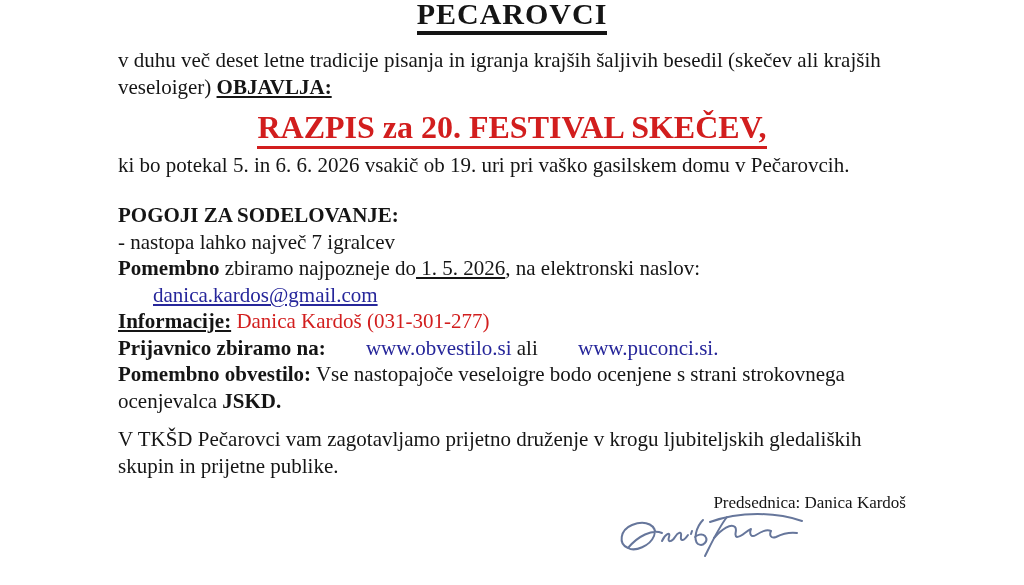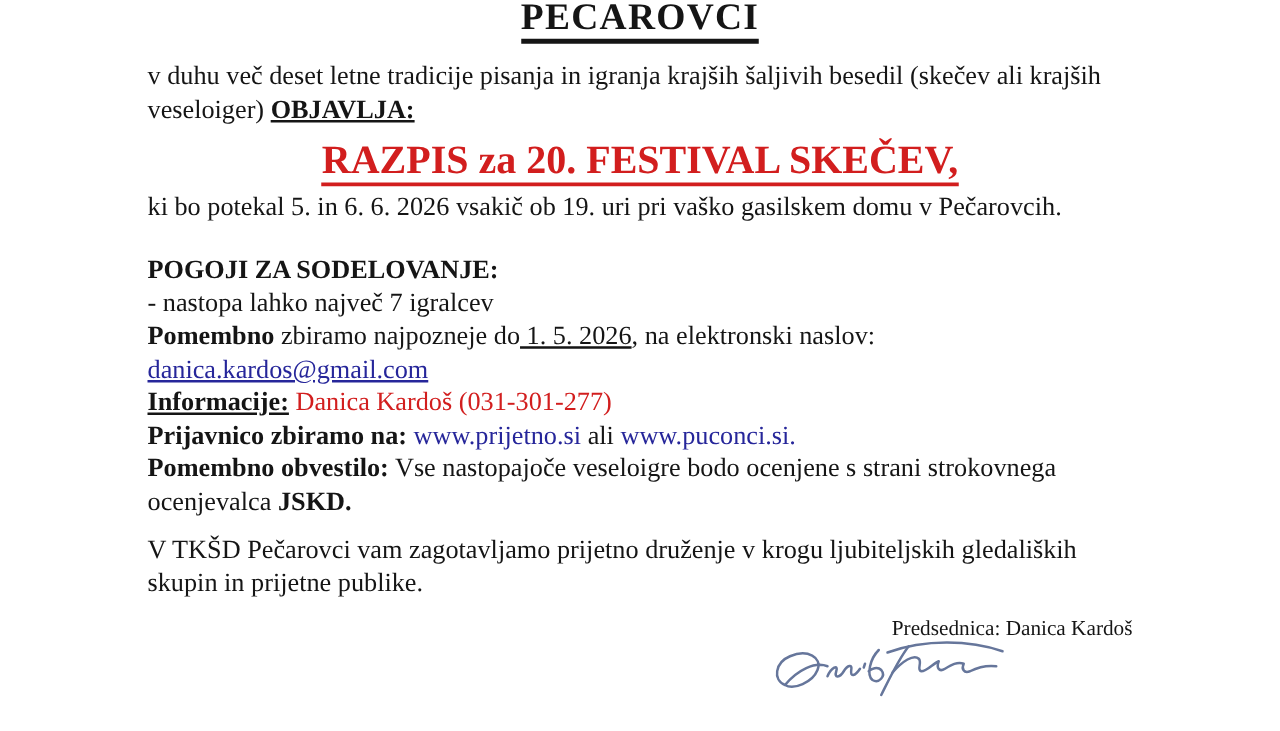--- a/index.html
+++ b/index.html
@@ -50,21 +50,21 @@
     border-bottom: 3px solid var(--accent-red, #d21e1e);
     padding-bottom: 1px;
   }
 
   .subheadline { margin-top: 3px; line-height: 27px; }
 
   .block { margin-top: 23px; line-height: 26.5px; }
   .b { font-weight: bold; }
   .u { text-decoration: underline; }
   .red { color: var(--accent-red, #d21e1e); }
-  .link { color: var(--link-blue, #26269a); text-decoration: none; cursor: pointer; }
+  .link { color: var(--link-blue, #26269a); text-decoration: none; cursor: pointer; margin-left: 35px; }
   .link.u { text-decoration: underline; }
 
   .closing { margin-top: 12px; line-height: 27px; }
 
   .sig-caption {
     margin-top: 13px;
     text-align: right;
     font-size: 17px;
   }
   .sig-wrap {
@@ -88,21 +88,21 @@
     <h2 class="headline"><span class="underlined">RAZPIS za 20. FESTIVAL SKEČEV,</span></h2>
 
     <p class="subheadline">ki bo potekal 5. in 6. 6. 2026 vsakič ob 19. uri pri vaško gasilskem domu v Pečarovcih.</p>
 
     <div class="block">
       <div><span class="b">POGOJI ZA SODELOVANJE:</span></div>
       <div>- nastopa lahko največ 7 igralcev</div>
       <div><span class="b">Pomembno</span><span> zbiramo najpozneje do</span><span class="u"> 1. 5. 2026</span><span>, na elektronski naslov:</span></div>
       <div><a class="link u">danica.kardos@gmail.com</a></div>
       <div><span class="b u">Informacije:</span><span class="red"> Danica Kardoš (031-301-277)</span></div>
-      <div><span class="b">Prijavnico zbiramo na: </span><a class="link">www.prijetno.si</a><span> ali </span><a class="link">www.puconci.si.</a></div>
+      <div><span class="b">Prijavnico zbiramo na: </span><a class="link">www.obvestilo.si</a><span> ali </span><a class="link">www.puconci.si.</a></div>
       <div><span class="b">Pomembno obvestilo:</span><span> Vse nastopajoče veseloigre bodo ocenjene s strani strokovnega ocenjevalca </span><span class="b">JSKD.</span></div>
     </div>
 
     <p class="closing">V TKŠD Pečarovci vam zagotavljamo prijetno druženje v krogu ljubiteljskih gledaliških skupin in prijetne publike.</p>
 
     <p class="sig-caption">Predsednica: Danica Kardoš</p>
 
     <div class="sig-wrap">
       <svg width="230" height="52" viewBox="0 0 230 52" fill="none" stroke="#66769b" stroke-width="2" stroke-linecap="round" stroke-linejoin="round">
         <path d="M18,40 C8,36 10,22 22,17 C36,11 48,18 44,28 C40,38 25,44 18,40 C28,28 42,21 52,25"></path>

